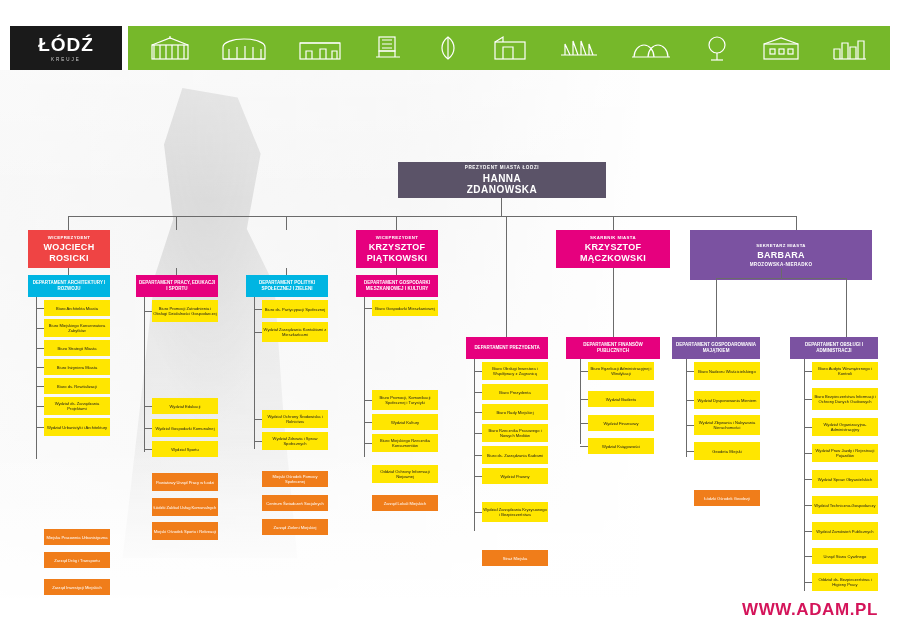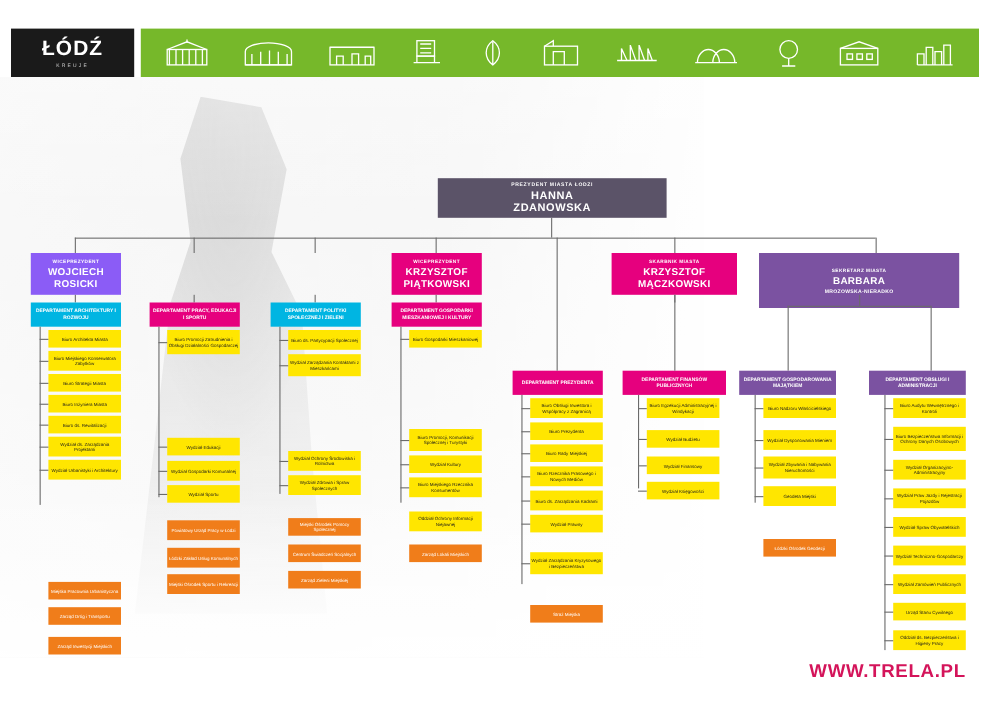--- a/index.html
+++ b/index.html
@@ -197,21 +197,21 @@
     <div class="conn hline" style="left:68px;top:146px;width:728px;"></div>
 
     <div class="conn vline" style="left:68px;top:146px;height:14px;"></div>
     <div class="conn vline" style="left:176px;top:146px;height:14px;"></div>
     <div class="conn vline" style="left:286px;top:146px;height:14px;"></div>
     <div class="conn vline" style="left:396px;top:146px;height:14px;"></div>
     <div class="conn vline" style="left:506px;top:146px;height:54px;"></div>
     <div class="conn vline" style="left:613px;top:146px;height:14px;"></div>
     <div class="conn vline" style="left:796px;top:146px;height:14px;"></div>
 
-    <div class="node vice" style="left:28px;top:160px;width:82px;height:38px;background:#8b5cf6;">
+    <div class="node vice" style="left:28px;top:160px;width:82px;height:38px;background:#ef4444;">
       <div class="role">WICEPREZYDENT</div>
       <div class="nm">WOJCIECH</div>
       <div class="nm">ROSICKI</div>
     </div>
     <div class="conn vline" style="left:68px;top:198px;height:7px;"></div>
     <div class="node dept" style="left:28px;top:205px;width:82px;height:22px;background:#00b5e2;">
       <span>DEPARTAMENT ARCHITEKTURY I ROZWOJU</span>
     </div>
     <div class="conn vline" style="left:36px;top:227px;height:162px;"></div>
 
@@ -493,14 +493,14 @@
         <span>Urząd Stanu Cywilnego</span>
       </div>
     <div class="conn hline" style="left:804px;top:486px;width:8px;"></div>
     <div class="node leaf" style="left:812px;top:503px;width:66px;height:18px;">
         <span>Oddział ds. Bezpieczeństwa i Higieny Pracy</span>
       </div>
     <div class="conn hline" style="left:804px;top:512px;width:8px;"></div>
 
   </div>
 
-  <div class="site">WWW.TRELA.PL</div>
+  <div class="site">WWW.ADAM.PL</div>
 </div>
 
 </body></html>

